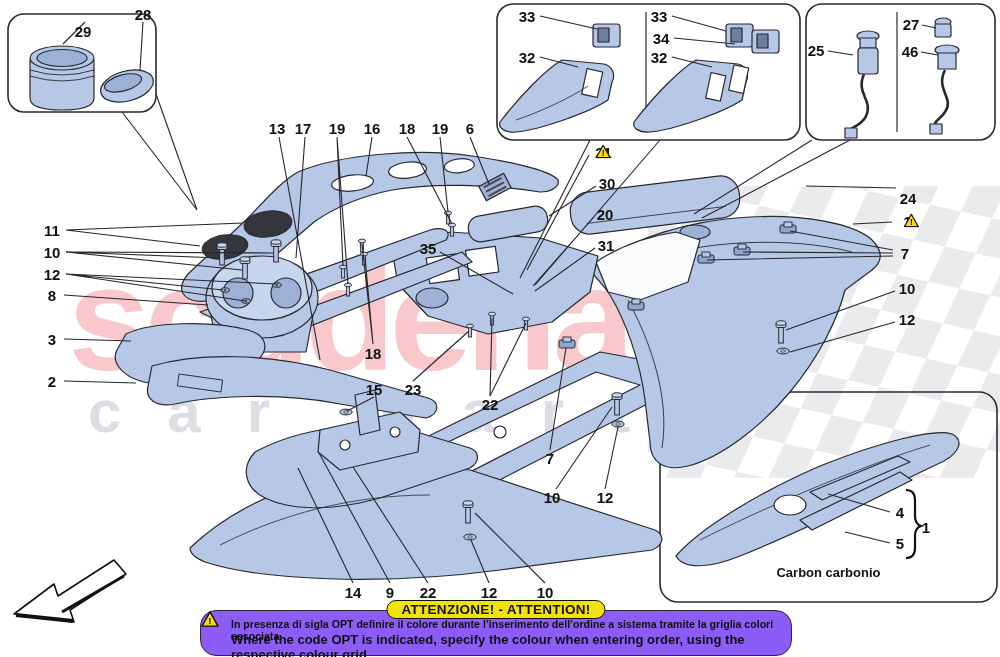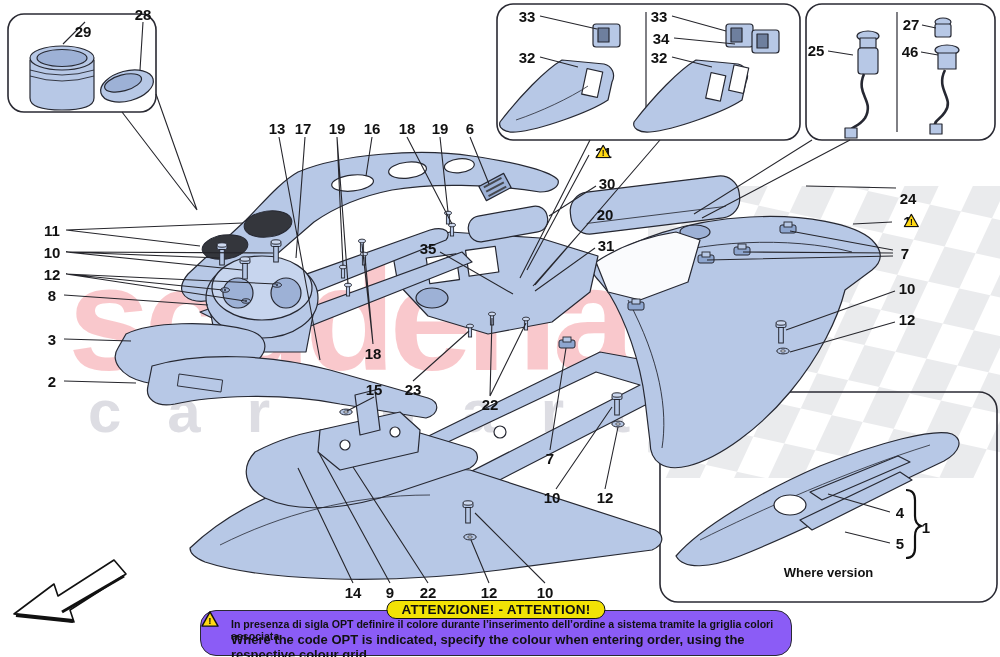--- a/index.html
+++ b/index.html
@@ -419,21 +419,21 @@
       </div>
       <div class="callout" style="left: 900px; top: 543px;">
         <span>5</span>
       </div>
       <div class="callout" style="left: 926px; top: 527px;">
         <span>1</span>
       </div>
     </div>
 
 <div id="carbon-caption">
-  <div>Where version</div>
+  <div>Carbon carbonio</div>
 </div>
 
 <div id="attention-box">
   <div id="attention-pill">ATTENZIONE! - ATTENTION!</div>
   <svg id="attention-warn" width="18" height="16" viewBox="0 0 20 18">
     <path d="M10 1 L19 17 L1 17 Z" fill="#ffd814" stroke="#111" stroke-width="1.6" stroke-linejoin="round"></path>
     <text x="10" y="15" text-anchor="middle" font-size="11" font-weight="bold" fill="#111">!</text>
   </svg>
   <div id="attention-line1" class="attention-text">In presenza di sigla OPT definire il colore durante l’inserimento dell’ordine a sistema tramite la griglia colori associata</div>
   <div id="attention-line2" class="attention-text">Where the code OPT is indicated, specify the colour when entering order, using the respective colour grid</div>

